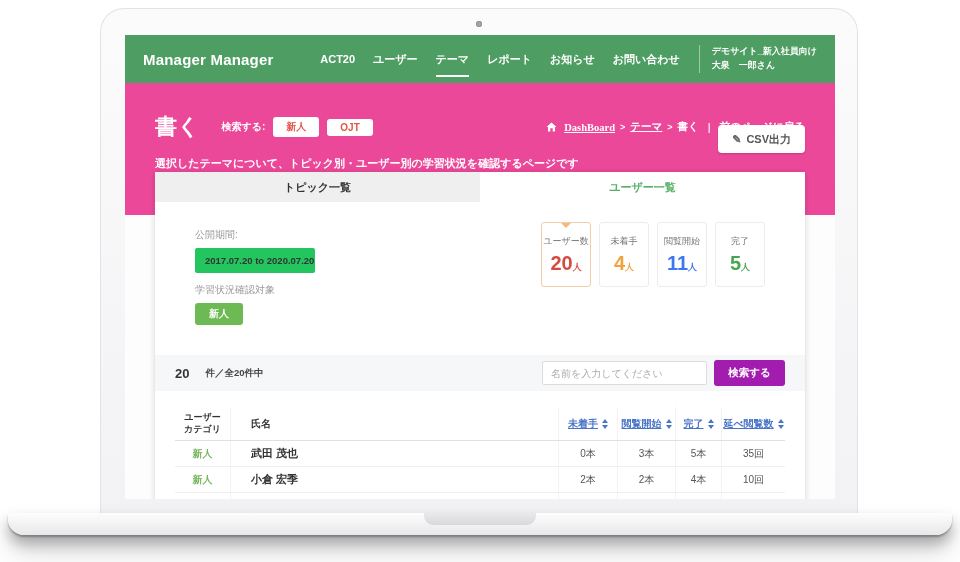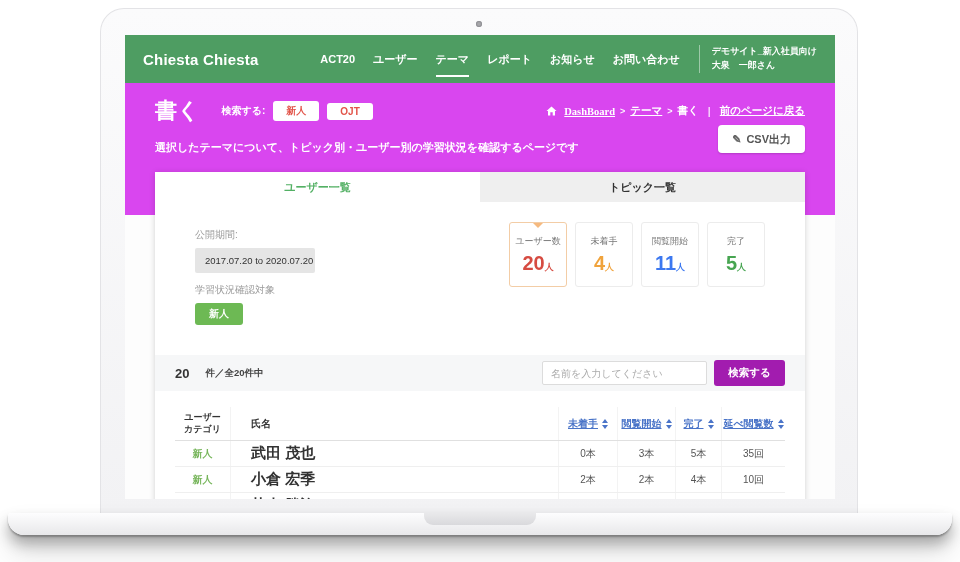--- a/index.html
+++ b/index.html
@@ -38,21 +38,21 @@
 
   
   .navbar { height:48px; background:#4e9d62; display:flex; align-items:center; padding:0 18px; color:#fff; }
   .brand { font-size:15px; font-weight:bold; letter-spacing:.2px; }
   .nav-items { margin-left:auto; display:flex; height:48px; }
   .nav-item { display:flex; align-items:center; padding:0 9px; font-size:11px; font-weight:bold; position:relative; cursor:pointer; white-space:nowrap; }
   .nav-item.active::after { content:""; position:absolute; left:9px; right:9px; bottom:6px; height:2px; background:#fff; }
   .account { border-left:1px solid rgba(255,255,255,.45); margin-left:10px; padding-left:12px; font-size:9px; line-height:1.55; font-weight:bold; white-space:nowrap; }
 
   
-  .hero { position:relative; height:132px; background:#d946ef; color:#fff; padding:0 30px; }
+  .hero { position:relative; height:132px; background:#ec4899; color:#fff; padding:16px 30px; }
   .hero-row1 { display:flex; align-items:center; padding-top:13px; }
   .hero-title { font-size:22px; font-weight:bold; }
   .audience-label { margin-left:22px; font-size:10px; font-weight:bold; }
   .badge-white { background:#fff; color:#e25449; font-size:10px; font-weight:bold; padding:3px 13px; border-radius:3px; margin-left:8px; cursor:pointer; }
   .breadcrumb { margin-left:auto; display:flex; align-items:center; gap:5px; font-size:10.5px; font-weight:bold; white-space:nowrap; }
   .crumb-link { text-decoration:underline; cursor:pointer;font-family:Liberation Serif, serif; }
   .crumb-sep { font-size:9px; opacity:.95; }
   .crumb-current { text-decoration:none; }
   .crumb-divider { margin:0 4px; opacity:.8; }
   .back-link { text-decoration:underline; cursor:pointer; }
@@ -68,25 +68,25 @@
 
   
   .card { position:absolute; left:30px; top:137px; width:650px; background:#fff; box-shadow:0 1px 6px rgba(0,0,0,.18); }
   .tabs { display:flex; height:30px; }
   .tab { flex:1; display:flex; align-items:center; justify-content:center; font-size:11px; font-weight:bold; cursor:pointer; }
   .tab-inactive { background:#efefef; color:#333; }
   .tab-active { background:#fff; color:#53b064; }
 
   .upper { display:flex; padding:26px 40px 0 40px; }
   .filter-label { font-size:10px; color:#9b9b9b; margin-bottom:6px; }
-  .date-box { width:120px; background:#e5e5e5; border-radius:2px; padding:7px 10px; font-size:9.5px; font-weight:normal; color:#333; margin-bottom:10px; white-space:nowrap; cursor:pointer; }
+  .date-box { width:120px; background:#22c55e; border-radius:2px; padding:7px 10px; font-size:9.5px; font-weight:bold; color:#333; margin-bottom:10px; white-space:nowrap; cursor:pointer; }
   .target-badge { display:inline-block; background:#6db954; color:#fff; font-size:10px; font-weight:bold; padding:4px 14px; border-radius:3px; }
 
   .stats { margin-left:auto; display:flex; gap:8px; margin-top:-6px; }
-  .stat-card { width:58px; height:65px; border:1px solid #ececec; border-radius:3px; background:#fff;
+  .stat-card { width:50px; height:65px; border:1px solid #ececec; border-radius:3px; background:#fff;
     display:flex; flex-direction:column; align-items:center; justify-content:center; position:relative; cursor:pointer; }
   .stat-card.selected { border-color:#f3cda6; }
   .stat-caret { position:absolute; top:0; left:50%; transform:translateX(-50%);
     width:0; height:0; border-left:5px solid transparent; border-right:5px solid transparent; border-top:5px solid #f5b97f; }
   .stat-label { font-size:9px; color:#777; margin-bottom:5px; white-space:nowrap; }
   .stat-value { font-size:20px; font-weight:bold; line-height:1; }
   .stat-unit { font-size:9px; font-weight:bold; }
 
   .toolbar { margin-top:30px; height:36px; background:#f6f7f8; display:flex; align-items:center; padding:0 20px; }
   .count-value { font-size:13px; font-weight:bold; color:#333; }
@@ -102,35 +102,35 @@
   .col-name { flex:1; border-left:1px solid #f3f3f3; align-self:stretch; display:flex; align-items:center; padding-left:20px; }
   .col-n { text-align:center; border-left:1px solid #f3f3f3; align-self:stretch; display:flex; align-items:center; justify-content:center; }
   .w1 { width:59px; } .w2 { width:58px; } .w3 { width:46px; } .w4 { width:64px; }
   .cat-header { font-size:9px; font-weight:bold; color:#333; line-height:1.3; }
   .name-header { font-size:10px; font-weight:bold; color:#333; }
   .sort-link { color:#4a74c8; font-size:10px; font-weight:bold; text-decoration:underline; cursor:pointer; white-space:nowrap; }
   .sort-arrows { display:inline-flex; flex-direction:column; gap:2px; margin-left:4px; cursor:pointer; }
   .arr-up { width:0; height:0; border-left:3.5px solid transparent; border-right:3.5px solid transparent; border-bottom:4px solid #4a74c8; }
   .arr-down { width:0; height:0; border-left:3.5px solid transparent; border-right:3.5px solid transparent; border-top:4px solid #4a74c8; }
   .cat-cell { color:#76b55a; font-size:10px; font-weight:bold; }
-  .name-cell { font-size:15px; font-weight:bold; color:#333; }
+  .name-cell { font-size:11px; font-weight:bold; color:#333; }
   .val-cell { font-size:10px; color:#555; }
 </style>
 </head>
 <body>
 
 <div class="stage">
 
   <div class="laptop-screen">
     <div class="webcam"></div>
 
     <div class="app">
 
       <div class="navbar">
-        <div class="brand">Chiesta Chiesta</div>
+        <div class="brand">Manager Manager</div>
         <div class="nav-items">
           <div class="nav-item">ACT20</div>
           <div class="nav-item">ユーザー</div>
           <div class="nav-item active">テーマ</div>
           <div class="nav-item">レポート</div>
           <div class="nav-item">お知らせ</div>
           <div class="nav-item">お問い合わせ</div>
         </div>
         <div class="account">
           <div>デモサイト_新入社員向け</div>
@@ -161,22 +161,22 @@
         </div>
         <div class="hero-desc">選択したテーマについて、トピック別・ユーザー別の学習状況を確認するページです</div>
         <button class="csv-btn">
           <span class="pencil-icon">✎</span>
           <span>CSV出力</span>
         </button>
       </div>
 
       <div class="card">
         <div class="tabs">
+          <div class="tab tab-inactive">トピック一覧</div>
           <div class="tab tab-active">ユーザー一覧</div>
-          <div class="tab tab-inactive">トピック一覧</div>
         </div>
 
         <div class="upper">
           <div class="filters">
             <div class="filter-label">公開期間:</div>
             <div class="date-box">2017.07.20 to 2020.07.20</div>
             <div class="filter-label">学習状況確認対象</div>
             <span class="target-badge">新人</span>
           </div>
 

